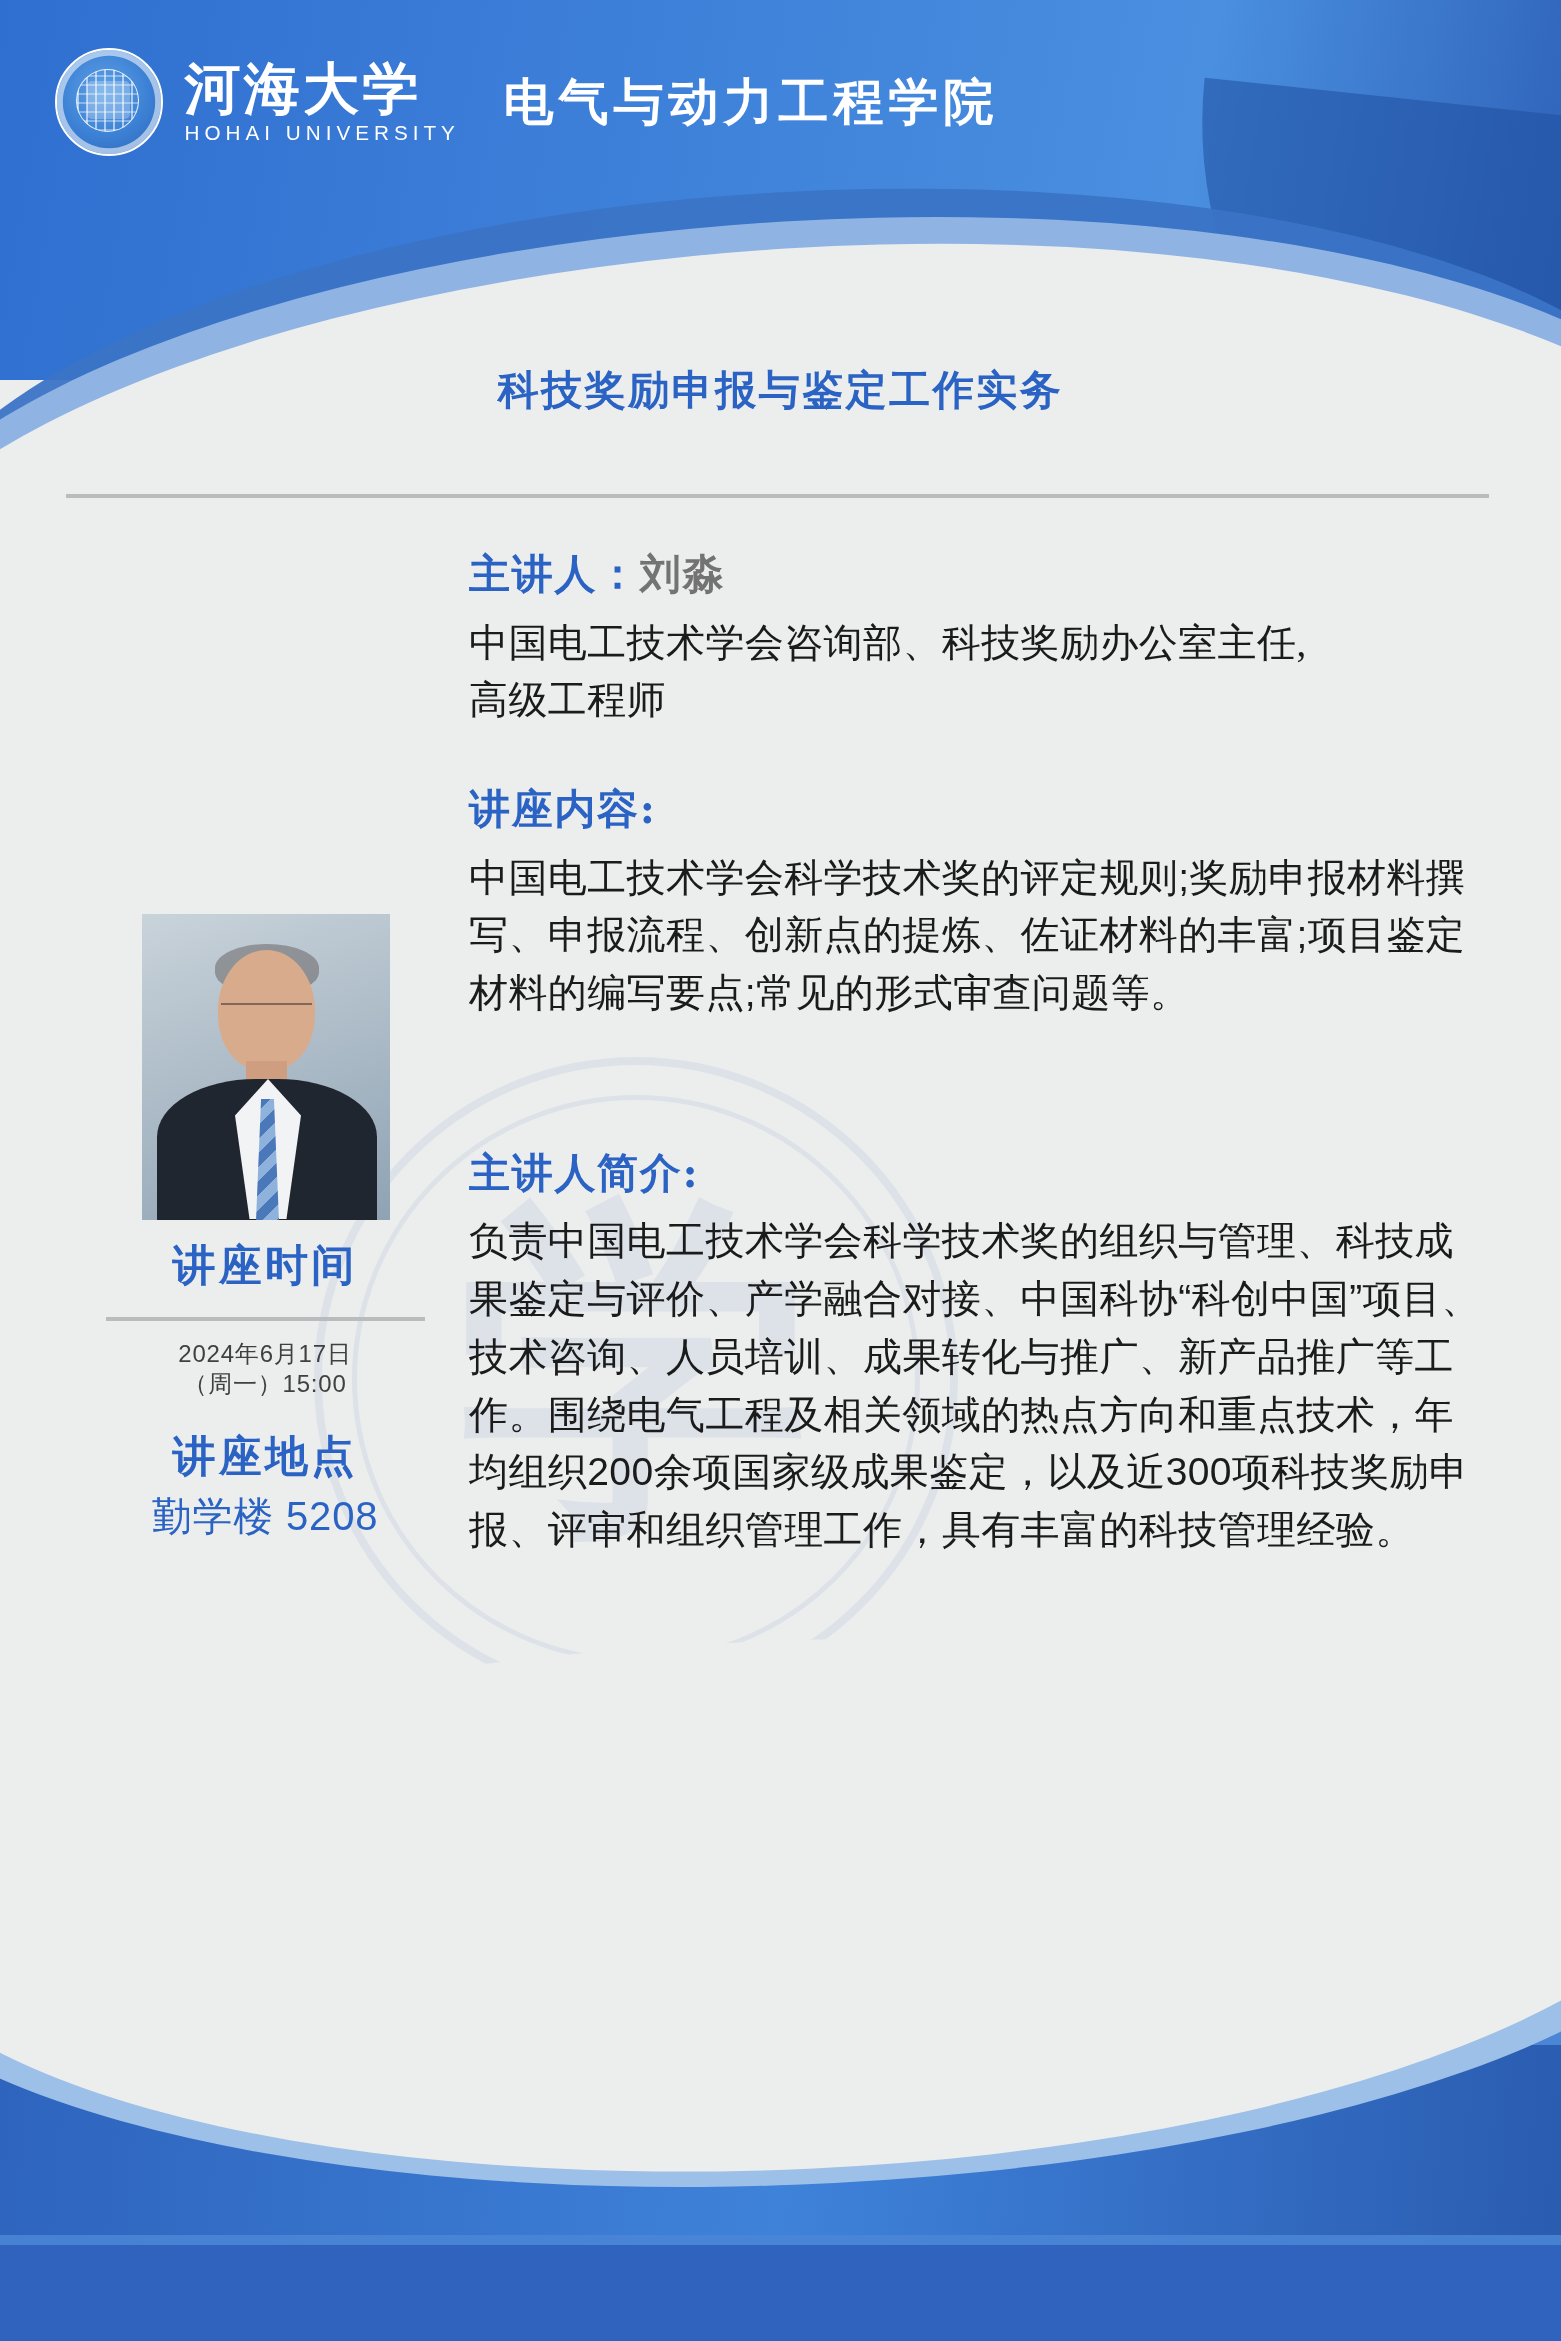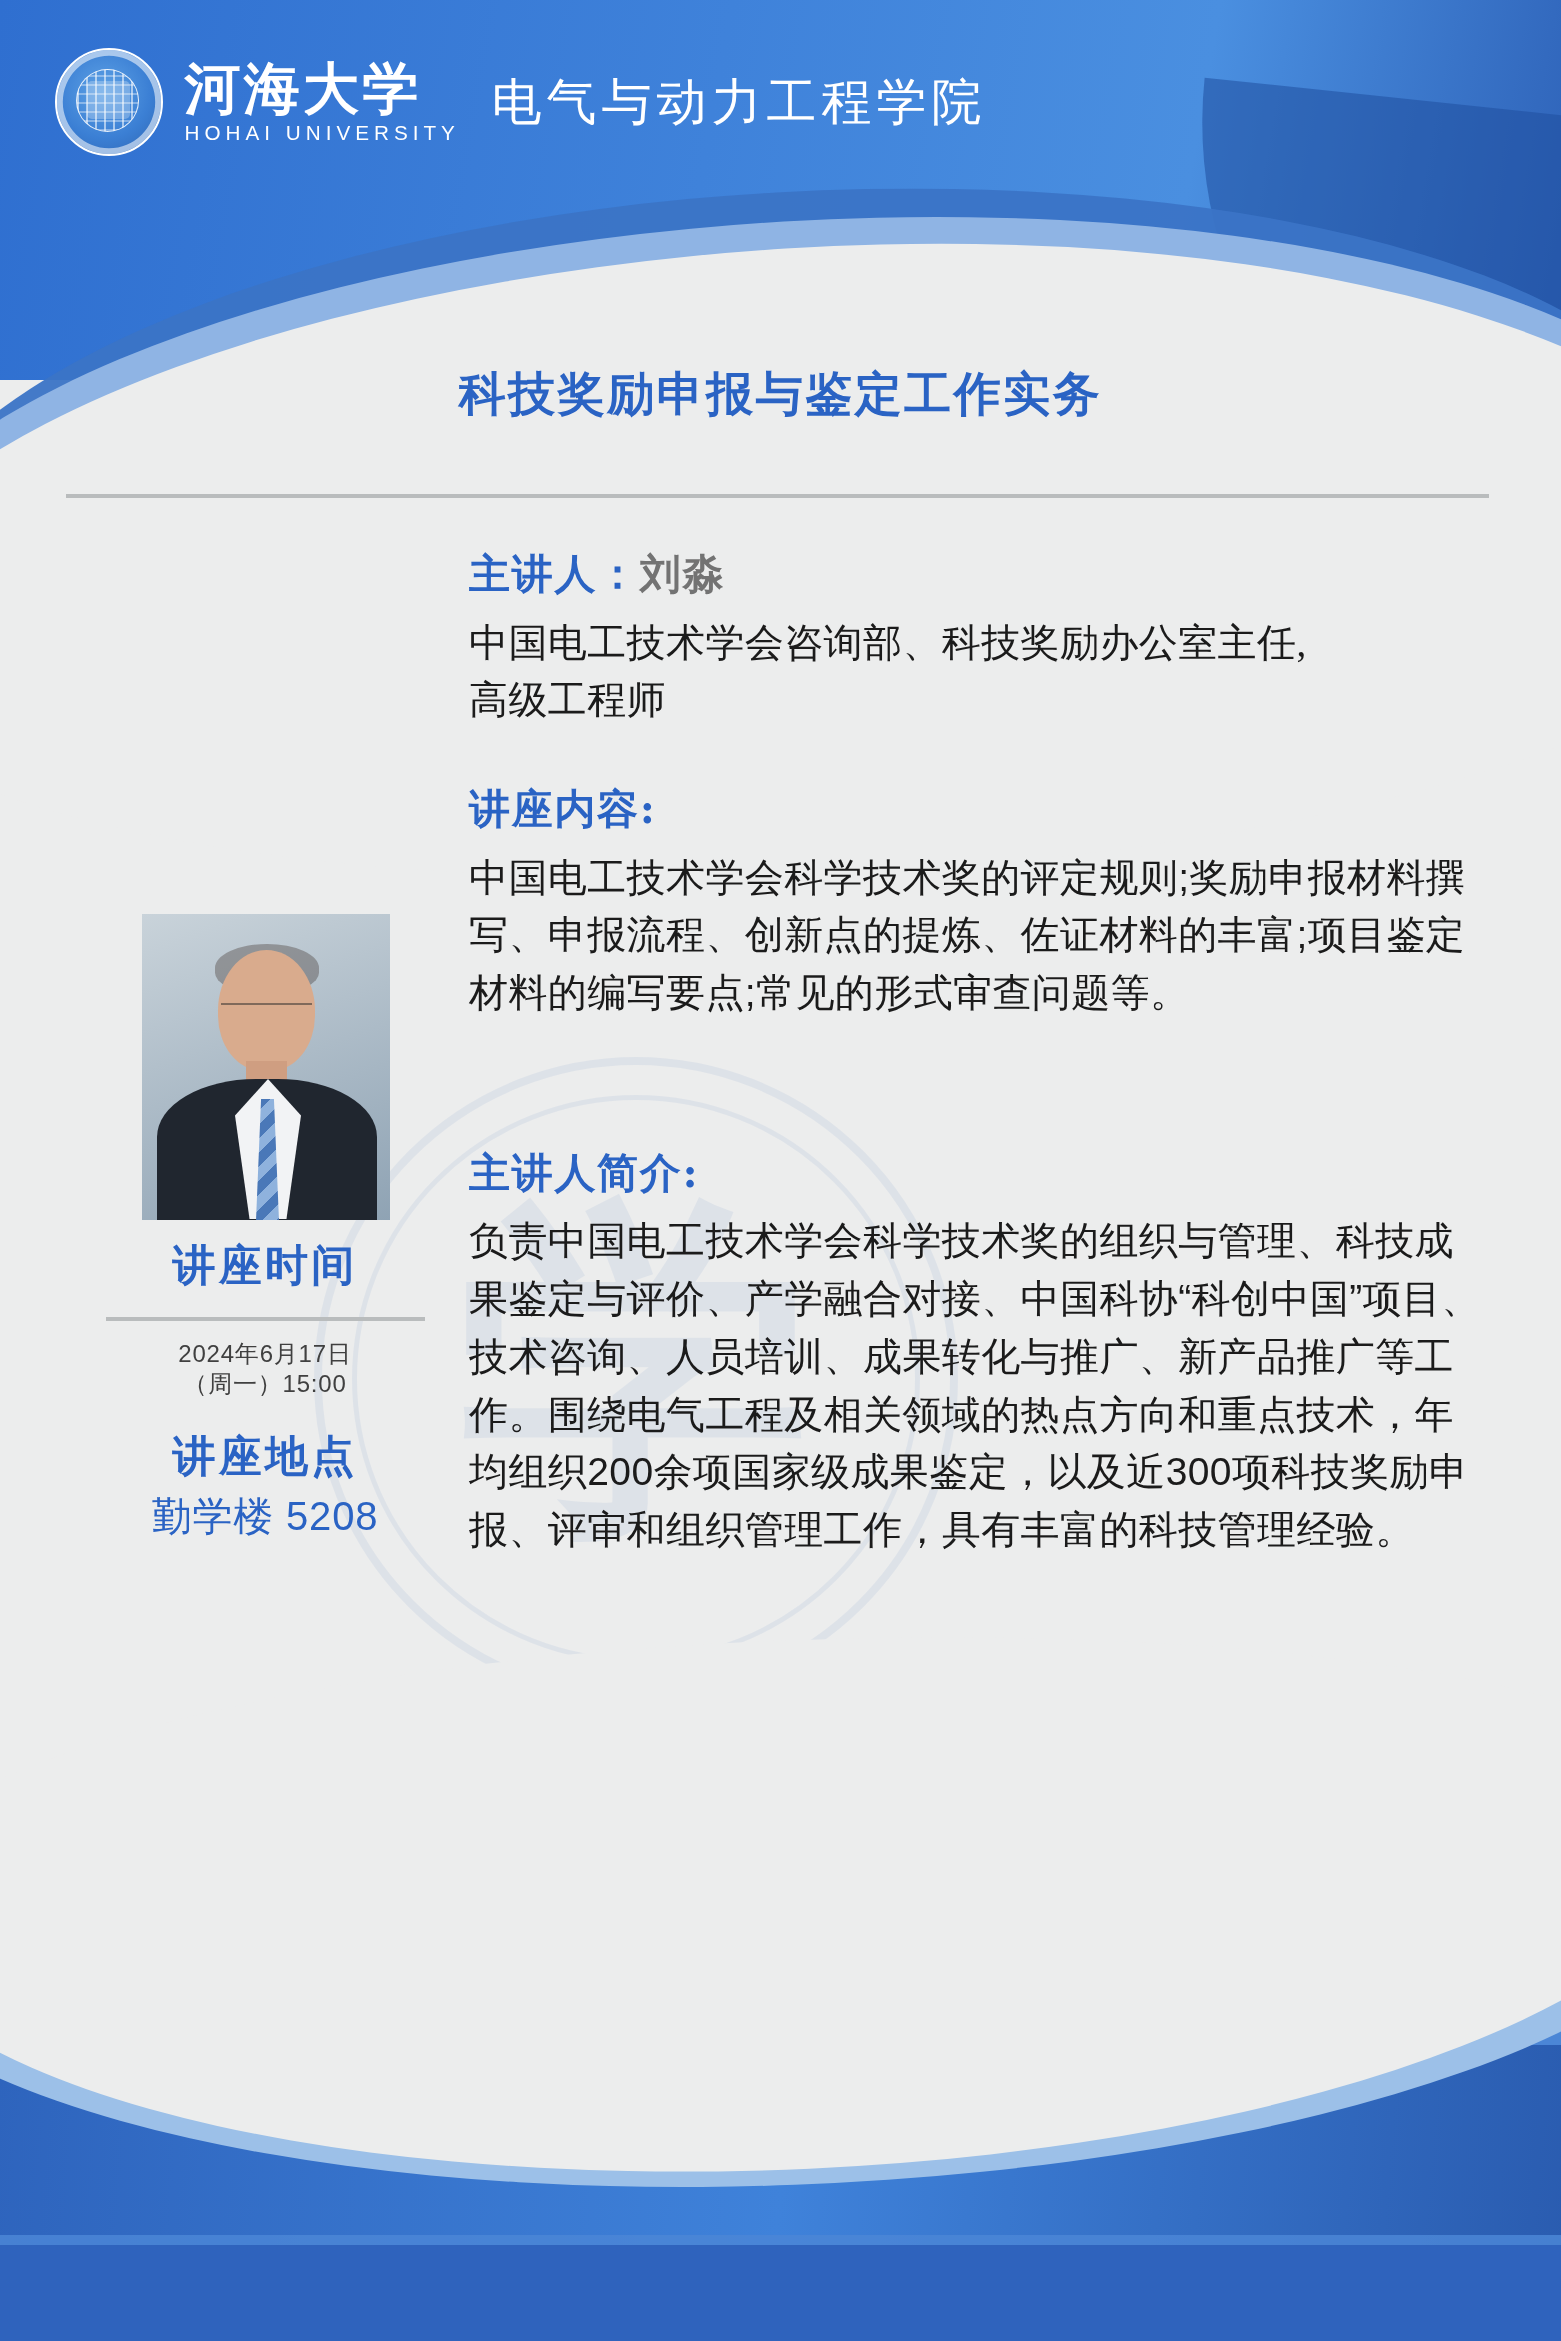--- a/index.html
+++ b/index.html
@@ -111,25 +111,25 @@
     line-height: 1.05;
   }
   .logo-en {
     font-size: 20.7px;
     color: #ffffff;
     letter-spacing: 5px;
     margin-top: 3.3px;
   }
   .logo-college {
     font-family: "DejaVu Serif", serif;
-    font-weight: normal;
+    font-weight: bold;
     font-size: 50px;
     color: #ffffff;
     letter-spacing: 5px;
-    margin-left: 10px;
+    margin-left: 22px;
     align-self: center;
   }
 
   
   .watermark {
     position: absolute;
     left: 314px; top: 1057px;
     width: 644px; height: 644px;
     opacity: .07;
     z-index: 1;
@@ -161,21 +161,21 @@
   .title-wrap {
     position: absolute;
     left: 0; top: 363px;
     width: 1561px;
     z-index: 5;
     text-align: center;
   }
   .main-title {
     font-family: Liberation Mono, monospace;
     font-weight: bold;
-    font-size: 47px;
+    font-size: 41px;
     color: #2a63c4;
     letter-spacing: 2.5px;
   }
   .title-rule {
     position: absolute;
     left: 66px; top: 494px;
     width: 1423px; height: 4.1px;
     background: #b9bcbd;
     z-index: 5;
   }

